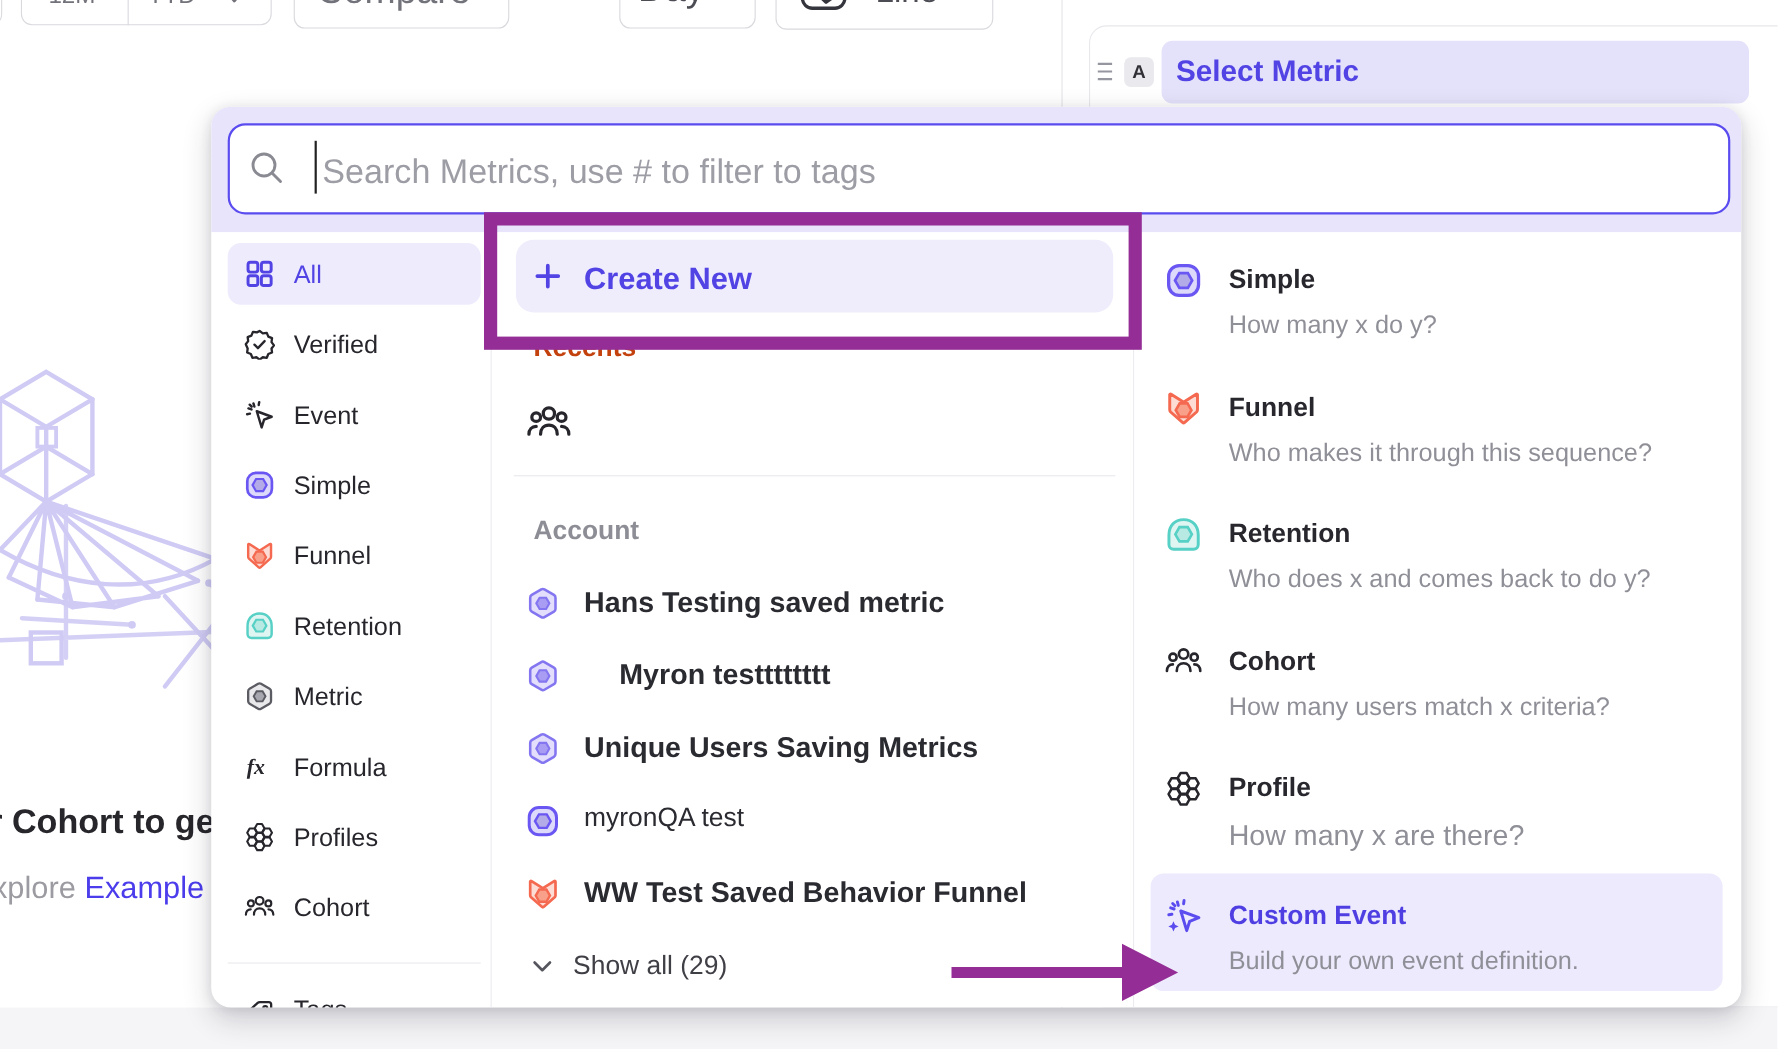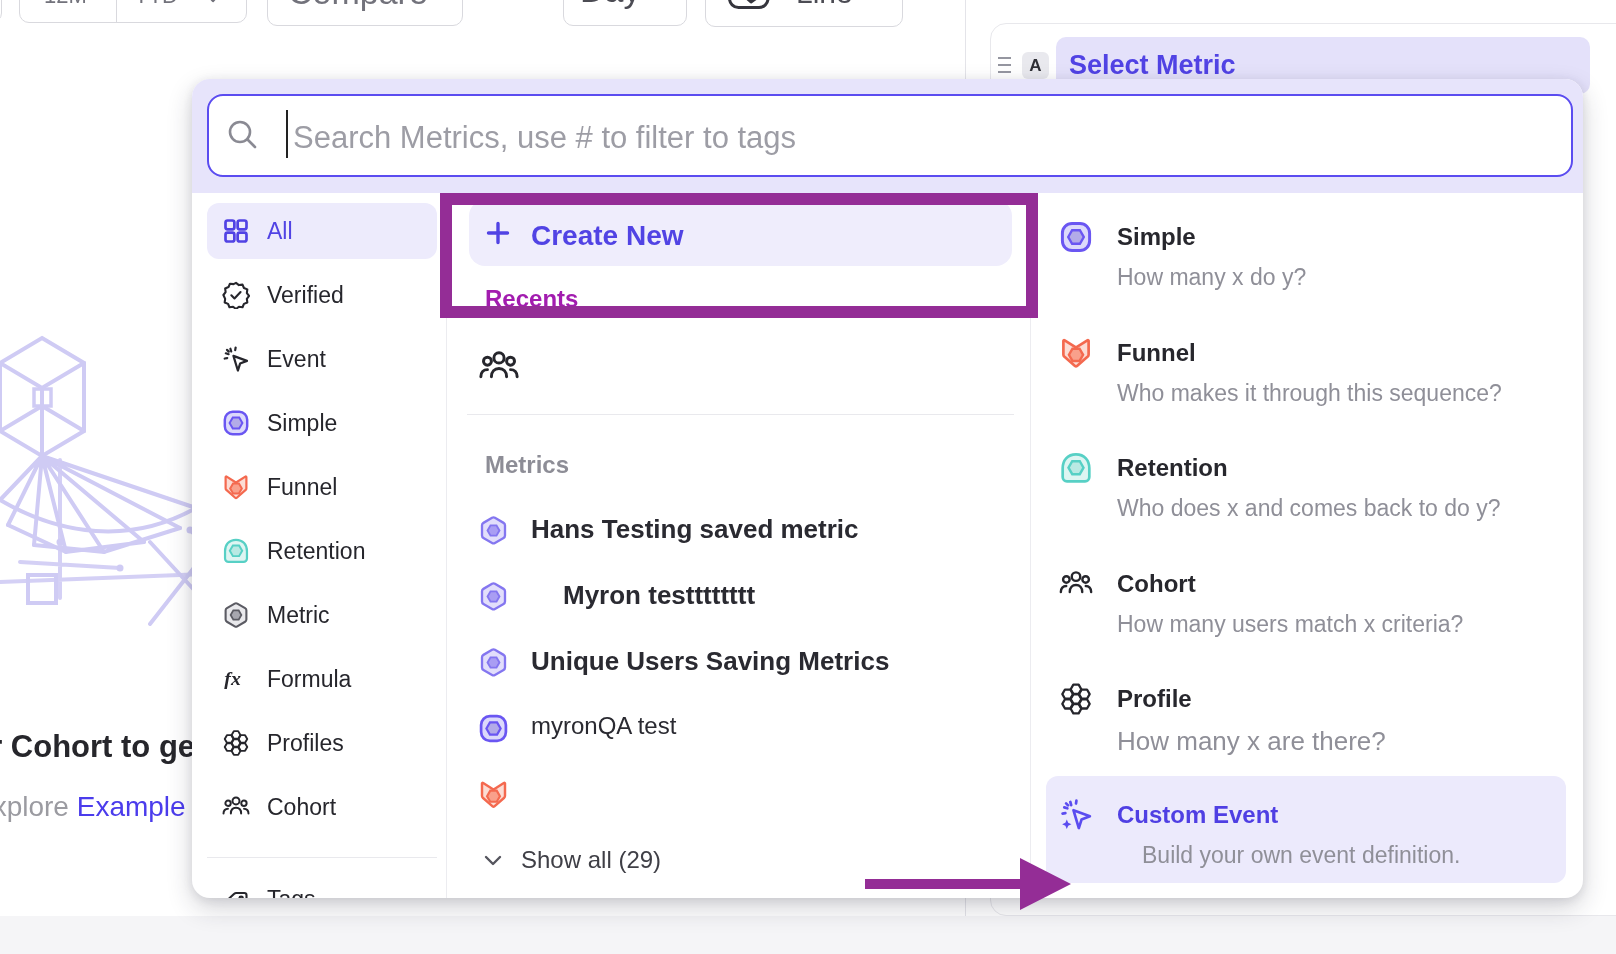--- a/index.html
+++ b/index.html
@@ -62,21 +62,21 @@
       <line x1="1" y1="10" x2="14" y2="10"></line>
       <line x1="1" y1="17" x2="14" y2="17"></line>
     </g>
   </svg>
 <div class="abs" style="left:1022px; top:52px; width:27px; height:27px; background:#e9e9ee; border-radius:6px; text-align:center; line-height:27px; font-size:17px; font-weight:700; color:#303036;">A</div>
 <div class="abs" style="left:1056px; top:37px; width:534px; height:57px; background:#e4e1fa; border-radius:10px;"></div>
 <div class="abs" style="left:1069px; top:50px; font-size:27px; font-weight:600; color:#5143e4;">Select Metric</div>
 
 <div class="abs" style="left:0; top:916px; width:1616px; height:38px; background:#f5f5f7;"></div>
 
-<div class="abs" id="panel" style="left:192px; top:79px; width:1391px; height:819px; background:#fff; border-radius:18px; box-shadow:0 10px 26px rgba(35,35,55,0.20), 0 2px 10px rgba(35,35,55,0.10); overflow:hidden;">
+<div class="abs" id="panel" style="left:192px; top:97px; width:1391px; height:819px; background:#fff; border-radius:18px; box-shadow:0 10px 26px rgba(35,35,55,0.20), 0 2px 10px rgba(35,35,55,0.10); overflow:hidden;">
 <div class="abs" style="left:-192px; top:-97px; width:1616px; height:954px;">
 
 <div class="abs" style="left:192px; top:97px; width:1391px; height:114px; background:#e7e4fb;"></div>
 <div class="abs" style="left:207px; top:112px; width:1366px; height:83px; background:#fff; border:2px solid #5b4cf0; border-radius:16px;"></div>
 <svg class="abs" style="left:226px; top:136px;" width="34" height="34" viewBox="0 0 34 34">
         <circle cx="14" cy="14" r="10" fill="none" stroke="#8a8a93" stroke-width="2.6"></circle>
         <line x1="21.5" y1="21.5" x2="29" y2="29" stroke="#8a8a93" stroke-width="2.6" stroke-linecap="round"></line>
       </svg>
 <div class="abs" style="left:286px; top:128px; width:2px; height:48px; background:#222;"></div>
 <div class="abs" style="left:293px; top:138px; font-size:31px; color:#9d9da5;">Search Metrics, use # to filter to tags</div>
@@ -159,34 +159,34 @@
       </svg>
       <div class="abs" style="left:267px; top:904px; font-size:23px; font-weight:500; color:#26262c;">Tags</div>
 <div class="abs" style="left:446px; top:211px; width:1px; height:705px; background:#ececf0;"></div>
 
 <div class="abs" style="left:469px; top:218px; width:543px; height:66px; background:#efedfc; border-radius:16px;"></div>
 <svg class="abs" style="left:486px; top:239px;" width="24" height="24" viewBox="0 0 24 24">
         <path d="M12 2.5v19M2.5 12h19" stroke="#5143e4" stroke-width="3.4" stroke-linecap="round"></path>
       </svg>
 <div class="abs" style="left:531px; top:238px; font-size:28px; font-weight:700; color:#5143e4;">Create New</div>
 
-<div class="abs" style="left:485px; top:303px; font-size:24px; font-weight:700; color:#a21caf;">Recents</div>
+<div class="abs" style="left:485px; top:303px; font-size:24px; font-weight:700; color:#c2410c;">Recents</div>
 
 <svg class="abs" style="left:479px; top:367px;" width="40" height="33" viewBox="0 0 24 20" fill="none" stroke="#26262c" stroke-width="1.8" stroke-linecap="round">
   <circle cx="12" cy="5.4" r="3.1"></circle>
   <path d="M7.4 16.8c0-3 1.9-5 4.6-5s4.6 2 4.6 5"></path>
   <circle cx="5" cy="7.4" r="2.4"></circle>
   <path d="M1 16.8c0-2.6 1.6-4.3 4-4.3"></path>
   <circle cx="19" cy="7.4" r="2.4"></circle>
   <path d="M23 16.8c0-2.6-1.6-4.3-4-4.3"></path>
 </svg>
 
 <div class="abs" style="left:467px; top:432px; width:547px; height:1px; background:#e9e9ed;"></div>
 
-<div class="abs" style="left:485px; top:469px; font-size:24px; font-weight:700; color:#8d8d96;">Metrics</div>
+<div class="abs" style="left:485px; top:469px; font-size:24px; font-weight:700; color:#8d8d96;">Account</div>
 
 <svg class="abs" style="left:477.5px; top:532.5px;" width="31" height="31" viewBox="0 0 24 24">
         <path d="M10.9 2.2a2.2 2.2 0 0 1 2.2 0l6.7 3.9a2.2 2.2 0 0 1 1.1 1.9v7.9a2.2 2.2 0 0 1-1.1 1.9l-6.7 3.9a2.2 2.2 0 0 1-2.2 0l-6.7-3.9a2.2 2.2 0 0 1-1.1-1.9V8a2.2 2.2 0 0 1 1.1-1.9z" fill="#e2defb" stroke="#8476f0" stroke-width="1.8"></path>
         <polygon points="7.40,12.00 9.70,8.02 14.30,8.02 16.60,12.00 14.30,15.98 9.70,15.98" fill="#a99df3" stroke="#8476f0" stroke-width="1.5"></polygon>
       </svg>
       <div class="abs" style="left:531px; top:532px; font-size:26px; font-weight:600; color:#2a2a31;">Hans Testing saved metric</div>
       <svg class="abs" style="left:477.5px; top:598.5px;" width="31" height="31" viewBox="0 0 24 24">
         <path d="M10.9 2.2a2.2 2.2 0 0 1 2.2 0l6.7 3.9a2.2 2.2 0 0 1 1.1 1.9v7.9a2.2 2.2 0 0 1-1.1 1.9l-6.7 3.9a2.2 2.2 0 0 1-2.2 0l-6.7-3.9a2.2 2.2 0 0 1-1.1-1.9V8a2.2 2.2 0 0 1 1.1-1.9z" fill="#e2defb" stroke="#8476f0" stroke-width="1.8"></path>
         <polygon points="7.40,12.00 9.70,8.02 14.30,8.02 16.60,12.00 14.30,15.98 9.70,15.98" fill="#a99df3" stroke="#8476f0" stroke-width="1.5"></polygon>
       </svg>
@@ -198,20 +198,21 @@
       <div class="abs" style="left:531px; top:664px; font-size:26px; font-weight:600; color:#2a2a31;">Unique Users Saving Metrics</div>
       <svg class="abs" style="left:477.5px; top:730.5px;" width="31" height="31" viewBox="0 0 24 24">
         <rect x="2.4" y="2.4" width="19.2" height="19.2" rx="6.8" fill="#dcd9fb" stroke="#6a56f2" stroke-width="2.1"></rect>
         <polygon points="6.50,12.00 9.25,7.24 14.75,7.24 17.50,12.00 14.75,16.76 9.25,16.76" fill="#b3abe8" stroke="#6a56f2" stroke-width="1.7"></polygon>
       </svg>
       <div class="abs" style="left:531px; top:730px; font-size:24px; font-weight:400; color:#2a2a31;">myronQA test</div>
       <svg class="abs" style="left:477.5px; top:796.5px;" width="31" height="31" viewBox="0 0 24 24">
         <path d="M3.1 3.4 Q3.3 2.7 4 3.1 L11.6 7.9 Q12 8.1 12.4 7.9 L20 3.1 Q20.7 2.7 20.9 3.4 L20.9 13 Q20.9 13.9 20.3 14.5 L12.7 21.2 Q12 21.8 11.3 21.2 L3.7 14.5 Q3.1 13.9 3.1 13 Z" fill="#fcdcd4" stroke="#f4694f" stroke-width="1.9" stroke-linejoin="round"></path>
         <polygon points="7.00,13.30 9.50,8.97 14.50,8.97 17.00,13.30 14.50,17.63 9.50,17.63" fill="#f9a08b" stroke="#f4694f" stroke-width="1.7"></polygon>
       </svg>
+      <div class="abs" style="left:531px; top:796px; font-size:26px; font-weight:600; color:#2a2a31;">WW Test Saved Behavior Funnel</div>
 
 <svg class="abs" style="left:483px; top:870px;" width="20" height="18" viewBox="0 0 20 18">
         <path d="M3 5l7 7 7-7" fill="none" stroke="#55555e" stroke-width="2.4" stroke-linecap="round" stroke-linejoin="round"></path>
       </svg>
 <div class="abs" style="left:521px; top:864px; font-size:24px; font-weight:500; color:#3f3f46;">Show all (29)</div>
 
 <div class="abs" style="left:1030px; top:211px; width:1px; height:705px; background:#ececf0;"></div>
 
 <div class="abs" style="left:1046px; top:794px; width:520px; height:107px; background:#eceafc; border-radius:12px;"></div>
 <svg class="abs" style="left:1059px; top:238px;" width="34" height="34" viewBox="0 0 24 24">
@@ -256,21 +257,21 @@
       <div class="abs" style="left:1117px; top:703px; font-size:24px; font-weight:700; color:#27272d;">Profile</div>
       <div class="abs" style="left:1117px; top:744px; font-size:26px; font-weight:400; color:#8f8f98;">How many x are there?</div>
       <svg class="abs" style="left:1059px; top:816px;" width="34" height="34" viewBox="0 0 24 24">
         <g fill="none" stroke="#5b4cf0" stroke-width="1.9" stroke-linejoin="round" stroke-linecap="round">
           <path d="M10.2 8.6L21.8 12.9 15.9 15.2 14 21.2 10.2 8.6z"></path>
           <path d="M8 2.8l.6 2.2M3.7 6.6l2.2.7M12.3 1.9l-.3 2M2.5 11l2-.3M5 3.8l1.4 1.4"></path>
         </g>
         <path d="M5.5 15.2l1 2.3 2.3 1-2.3 1-1 2.3-1-2.3-2.3-1 2.3-1z" fill="#5b4cf0"></path>
       </svg>
       <div class="abs" style="left:1117px; top:819px; font-size:24px; font-weight:700; color:#4f3fe3;">Custom Event</div>
-      <div class="abs" style="left:1117px; top:860px; font-size:23px; font-weight:400; color:#8f8f98;margin-left:25px;">Build your own event definition.</div>
+      <div class="abs" style="left:1117px; top:860px; font-size:23px; font-weight:400; color:#8f8f98;">Build your own event definition.</div>
 
 </div>
 </div>
 
 <div class="abs" style="left:440px; top:193px; width:598px; height:125px; border:12px solid #942d96;"></div>
 <svg class="abs" style="left:863px; top:855px;" width="212" height="56" viewBox="0 0 212 56">
     <path d="M2 24 L157 24 L157 3 L208 29 L157 55 L157 34 L2 34 Z" fill="#942d96"></path>
   </svg>
 
 </body></html>

